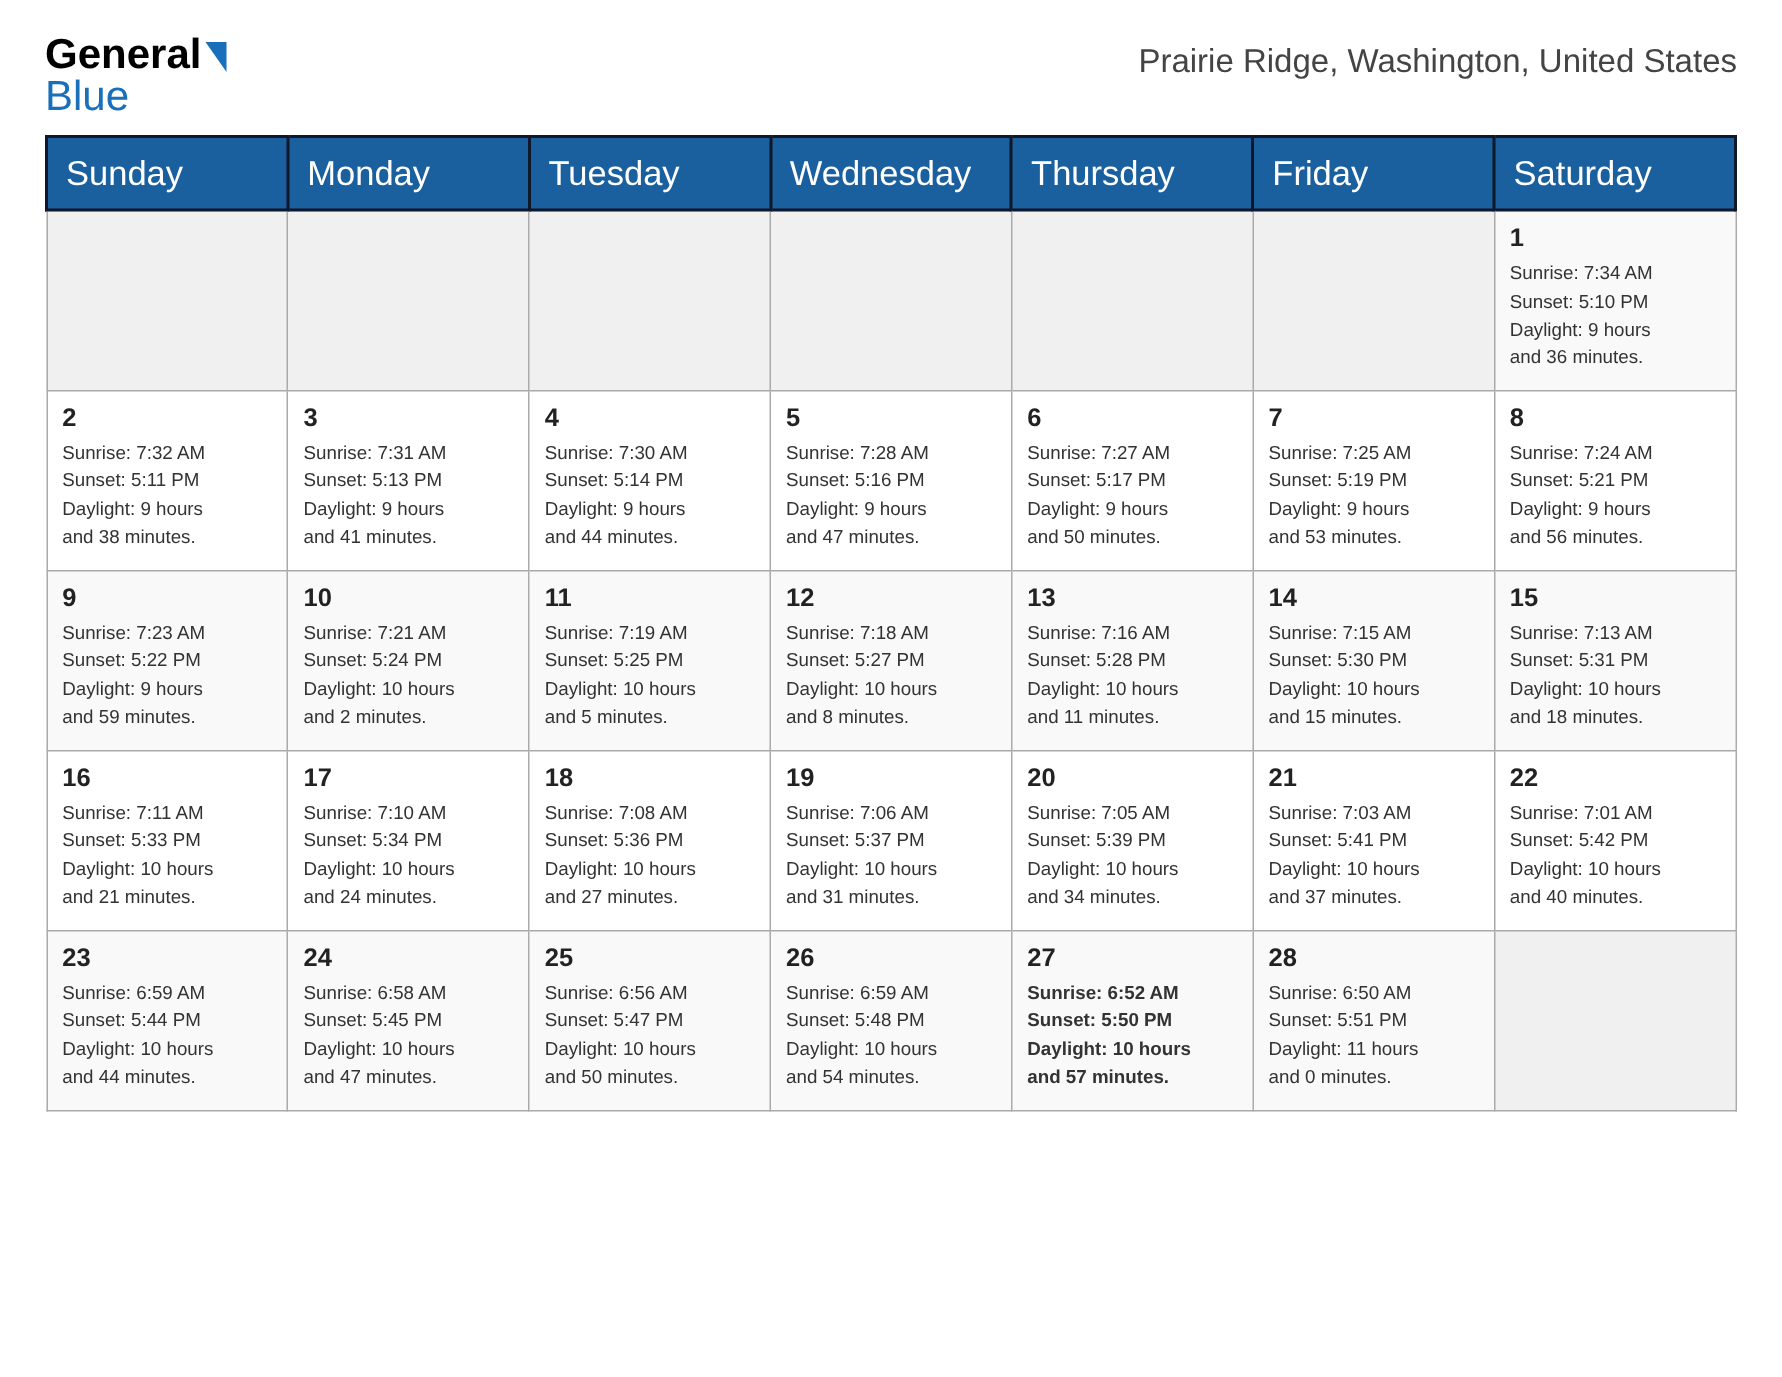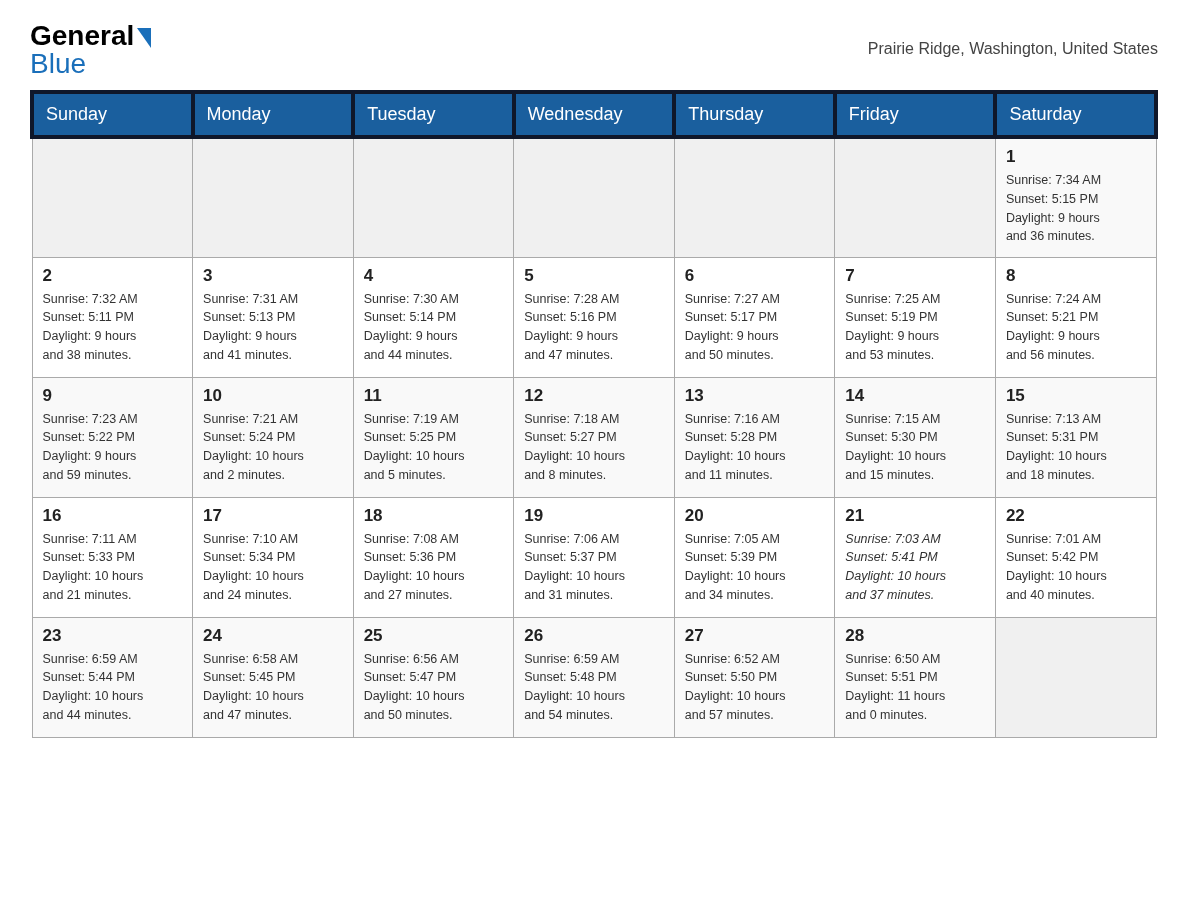--- a/index.html
+++ b/index.html
@@ -47,38 +47,38 @@
     }
     .title-block {
       text-align: right;
     }
     .title-block h1 {
       font-size: 52px;
       font-weight: bold;
       color: #222;
     }
     .title-block h2 {
-      font-size: 16px;
+      font-size: 22px;
       font-weight: normal;
       color: #444;
-      margin-top: 20px;
+      margin-top: 8px;
     }
     .calendar {
       width: 100%;
       border-collapse: collapse;
       margin-top: 10px;
     }
     .calendar thead tr th {
       background-color: #1a5f9e;
       color: #fff;
-      font-size: 18px;
+      font-size: 23px;
       font-weight: normal;
       padding: 10px 12px;
       text-align: left;
-      border: 4px solid #0f172a;
+      border: 2px solid #0f172a;
     }
     .calendar tbody tr td {
       vertical-align: top;
       border: 1px solid #aaa;
       padding: 8px 10px;
       width: calc(100% / 7);
       height: 120px;
       font-size: 13px;
       color: #333;
       background: #fff;
@@ -139,21 +139,21 @@
   <tr class="week-row">
         <td class="empty-cell"></td>
         <td class="empty-cell"></td>
         <td class="empty-cell"></td>
         <td class="empty-cell"></td>
         <td class="empty-cell"></td>
         <td class="empty-cell"></td>
         <td>
           <div class="day-number">1</div>
           <div class="day-info" style="white-space: pre-line;">Sunrise: 7:34 AM
-Sunset: 5:15 PM
+Sunset: 5:10 PM
 Daylight: 9 hours
 and 36 minutes.</div>
         </td>
       </tr>
       <tr class="week-row">
         <td>
           <div class="day-number">2</div>
           <div class="day-info" style="white-space: pre-line;">Sunrise: 7:32 AM
 Sunset: 5:11 PM
 Daylight: 9 hours
@@ -284,21 +284,21 @@
         </td>
         <td>
           <div class="day-number">20</div>
           <div class="day-info" style="white-space: pre-line;">Sunrise: 7:05 AM
 Sunset: 5:39 PM
 Daylight: 10 hours
 and 34 minutes.</div>
         </td>
         <td>
           <div class="day-number">21</div>
-          <div class="day-info" style="white-space: pre-line; font-style: italic;">Sunrise: 7:03 AM
+          <div class="day-info" style="white-space: pre-line;">Sunrise: 7:03 AM
 Sunset: 5:41 PM
 Daylight: 10 hours
 and 37 minutes.</div>
         </td>
         <td>
           <div class="day-number">22</div>
           <div class="day-info" style="white-space: pre-line;">Sunrise: 7:01 AM
 Sunset: 5:42 PM
 Daylight: 10 hours
 and 40 minutes.</div>
@@ -328,21 +328,21 @@
         </td>
         <td>
           <div class="day-number">26</div>
           <div class="day-info" style="white-space: pre-line;">Sunrise: 6:59 AM
 Sunset: 5:48 PM
 Daylight: 10 hours
 and 54 minutes.</div>
         </td>
         <td>
           <div class="day-number">27</div>
-          <div class="day-info" style="white-space: pre-line;">Sunrise: 6:52 AM
+          <div class="day-info" style="white-space: pre-line; font-weight: bold;">Sunrise: 6:52 AM
 Sunset: 5:50 PM
 Daylight: 10 hours
 and 57 minutes.</div>
         </td>
         <td>
           <div class="day-number">28</div>
           <div class="day-info" style="white-space: pre-line;">Sunrise: 6:50 AM
 Sunset: 5:51 PM
 Daylight: 11 hours
 and 0 minutes.</div>

